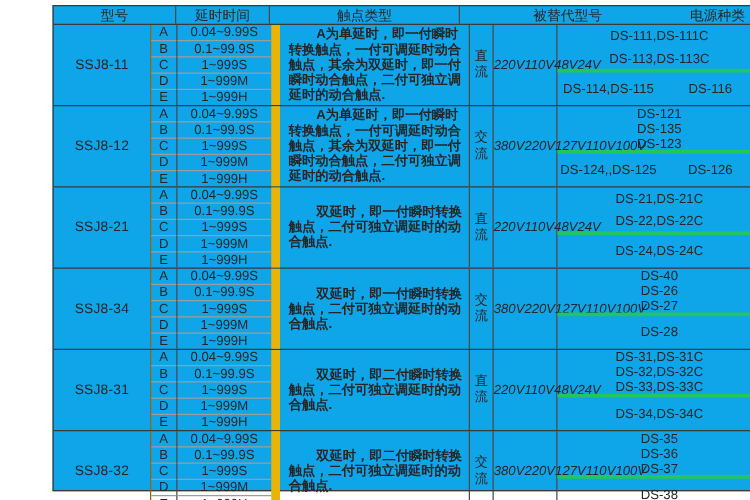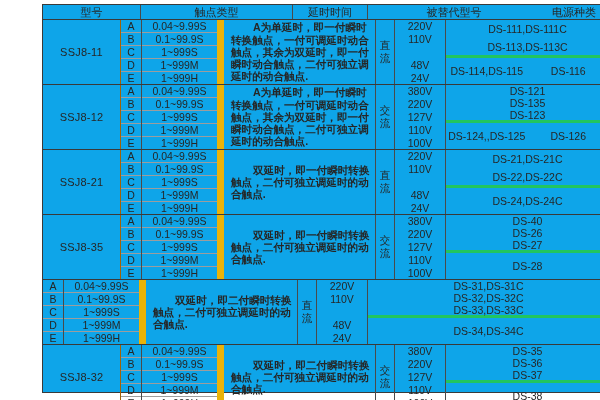--- a/index.html
+++ b/index.html
@@ -19,39 +19,39 @@
   .letters{width:20px;border-right:1px solid #4a4a4a;display:flex;flex-direction:column;font-size:10.5px;}
   .letters>div{flex:1;display:flex;align-items:center;justify-content:center;border-bottom:1px solid #9d9d9d;box-sizing:border-box;}
   .letters>div:last-child{border-bottom:none;}
   .delays{width:75px;border-right:7px solid #eab308;display:flex;flex-direction:column;font-size:10.5px;}
   .delays>div{flex:1;display:flex;align-items:center;justify-content:center;border-bottom:1px solid #9d9d9d;box-sizing:border-box;white-space:nowrap;}
   .delays>div:last-child{border-bottom:none;}
   .contact{width:152px;border-right:1px solid #4a4a4a;display:flex;align-items:center;font-weight:bold;}
   .ctext{width:100%;padding:0 3px 0 7px;font-size:10.6px;line-height:12.3px;box-sizing:border-box;}
   .ctext .ln0{text-indent:22px;}
   .ptype{width:19px;border-right:1px solid #4a4a4a;display:flex;flex-direction:column;align-items:center;justify-content:center;font-size:10.5px;line-height:13.5px;}
-  .volts{width:50px;border-right:1px solid #4a4a4a;display:flex;flex-direction:column;font-size:10.5px;}
+  .volts{width:50px;border-right:1px solid #4a4a4a;display:flex;font-size:10.5px;font-style:italic;}
   .volts>div{flex:1;display:flex;align-items:center;justify-content:center;white-space:nowrap;}
   .replaced{flex:1;display:flex;flex-direction:column;font-size:10.5px;}
   .rep-top{height:60%;display:flex;flex-direction:column;border-bottom:3px solid #22c55e;box-sizing:border-box;}
   .rep-top>div{flex:1;display:flex;align-items:center;justify-content:center;white-space:nowrap;}
   .rep-bot{flex:1;display:flex;flex-direction:row;}
   .rep-bot>div{flex:1;display:flex;align-items:center;justify-content:center;white-space:nowrap;}
   .rep-bot.single{flex-direction:row;}
   .rep-bot.single>div{flex:1;}
 </style>
 </head>
 <body>
 
 <div class="canvas">
   <div class="spec-table">
     <div class="hrow">
       <div class="hcell w-model-span">型号</div>
+      <div class="hcell w-delay">延时时间</div>
       <div class="hcell w-contact">触点类型</div>
-      <div class="hcell w-delay">延时时间</div>
       <div class="hcell w-replaced">被替代型号</div>
       <div class="hcell w-power-span">电源种类</div>
     </div>
     <div class="blocks" id="blocks">
   <div class="block">
     <div class="cell model">SSJ8-11</div>
     <div class="letters">
             <div>A</div>
             <div>B</div>
             <div>C</div>
@@ -185,21 +185,21 @@
               <div>DS-21,DS-21C</div>
               <div>DS-22,DS-22C</div>
             </div>
       <div class="rep-bot single">
               <div>DS-24,DS-24C</div>
             </div>
     </div>
   </div>
 
   <div class="block">
-    <div class="cell model">SSJ8-35</div>
+    <div class="cell model">SSJ8-34</div>
     <div class="letters">
             <div>A</div>
             <div>B</div>
             <div>C</div>
             <div>D</div>
             <div>E</div>
           </div>
     <div class="delays">
             <div>0.04~9.99S</div>
             <div>0.1~99.9S</div>
@@ -231,20 +231,21 @@
               <div>DS-26</div>
               <div>DS-27</div>
             </div>
       <div class="rep-bot single">
               <div>DS-28</div>
             </div>
     </div>
   </div>
 
   <div class="block">
+    <div class="cell model">SSJ8-31</div>
     <div class="letters">
             <div>A</div>
             <div>B</div>
             <div>C</div>
             <div>D</div>
             <div>E</div>
           </div>
     <div class="delays">
             <div>0.04~9.99S</div>
             <div>0.1~99.9S</div>

